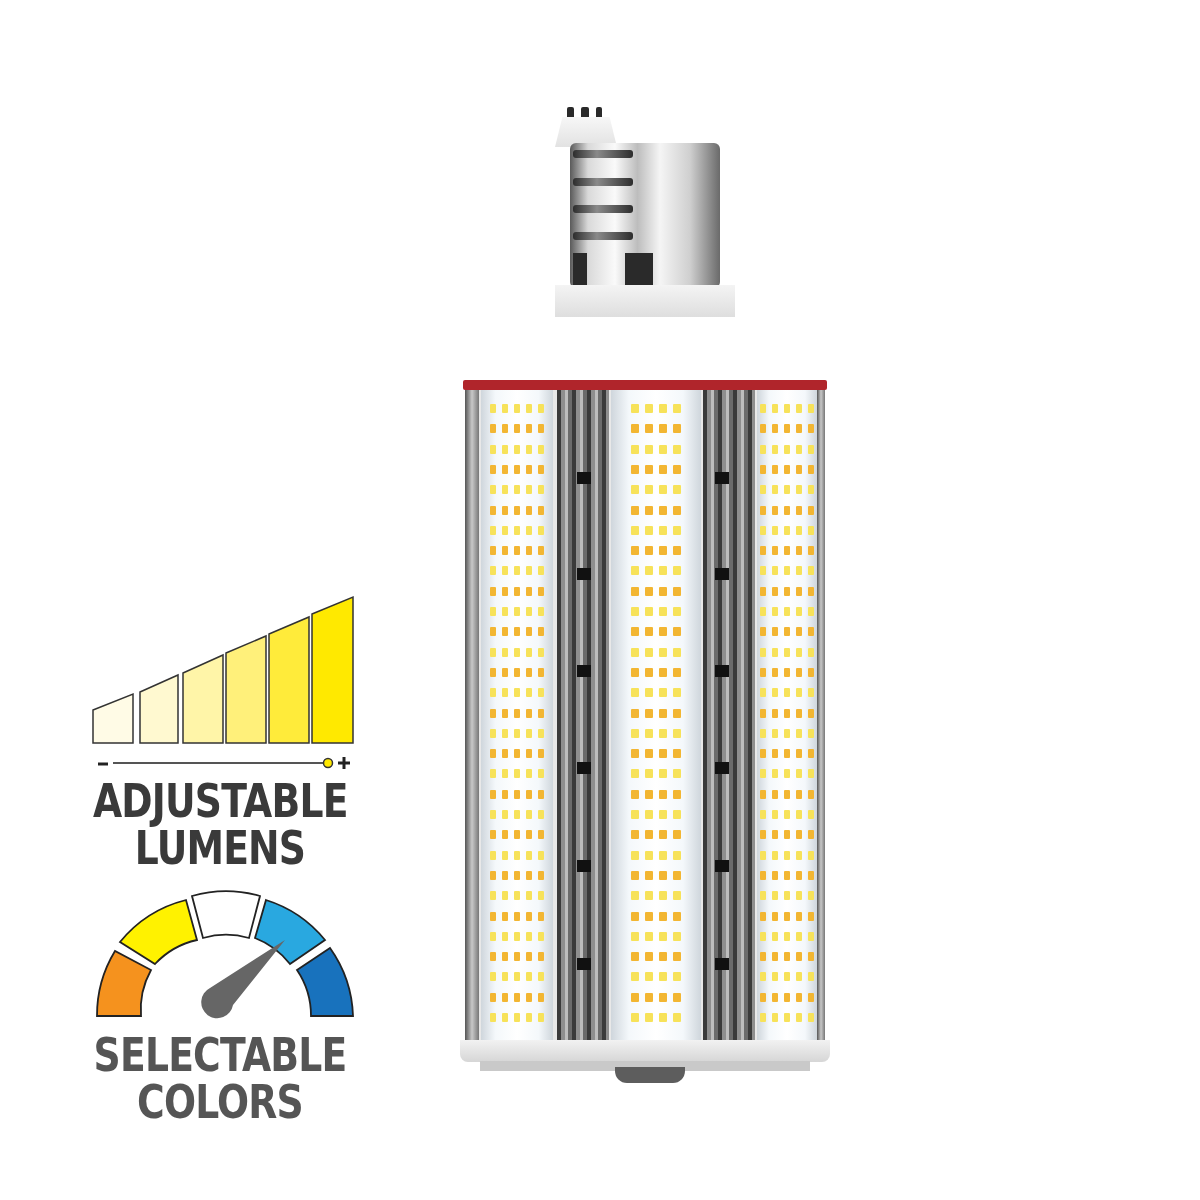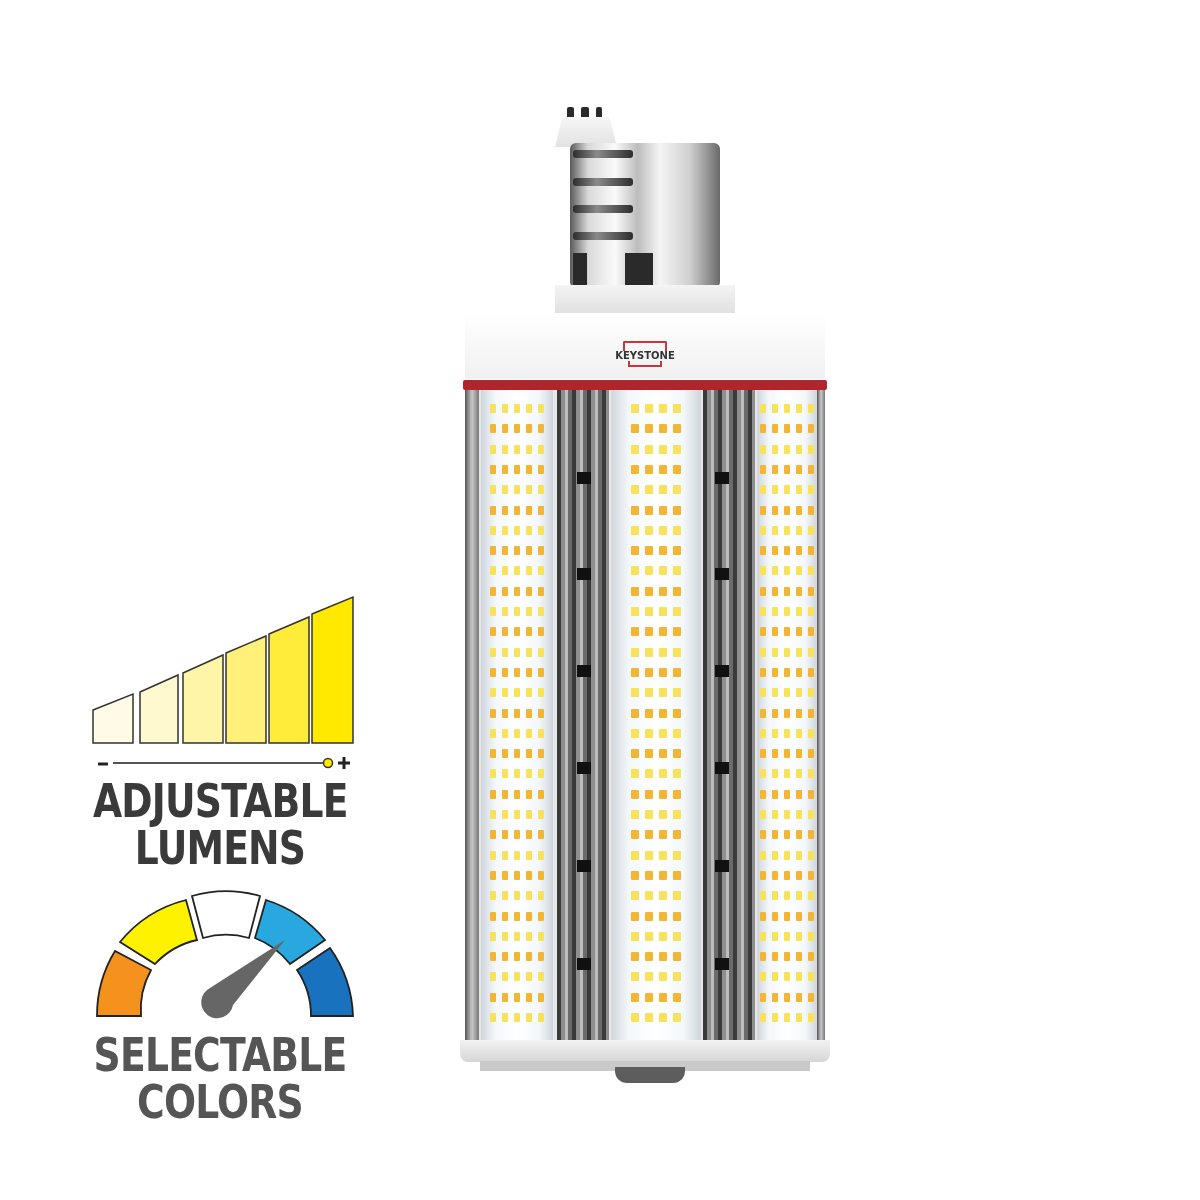--- a/index.html
+++ b/index.html
@@ -36,27 +36,20 @@
   <div class="abs thread" style="left:115px;top:48px;width:150px;height:145px;"></div>
   <div class="abs threadline" style="left:118px;top:55px;width:60px;"></div>
   <div class="abs threadline" style="left:118px;top:83px;width:60px;"></div>
   <div class="abs threadline" style="left:118px;top:110px;width:60px;"></div>
   <div class="abs threadline" style="left:118px;top:137px;width:60px;"></div>
   <div class="abs" style="left:118px;top:158px;width:14px;height:35px;background:#2a2a2a;"></div>
   <div class="abs" style="left:170px;top:158px;width:28px;height:35px;background:#2a2a2a;"></div>
 
   <div class="abs neck" style="left:100px;top:190px;width:180px;height:32px;"></div>
 
-  <div class="abs head" style="left:10px;top:218px;width:360px;height:66px;">
-    <div class="abs" style="left:140px;top:28px;width:80px;height:30px;text-align:center;">
-      <div style="margin:0 auto;width:40px;height:8px;border:2px solid #c9373a;border-bottom:none;border-radius:2px 2px 0 0;"></div>
-      <div style="font-size:10px;font-weight:bold;color:#333;letter-spacing:0px;line-height:10px;">KEYSTONE</div>
-      <div style="margin:0 auto;width:30px;height:4px;border:2px solid #c9373a;border-top:none;"></div>
-    </div>
-  </div>
   <div class="abs redband" style="left:8px;top:285px;width:364px;height:10px;"></div>
 
   <div class="abs" style="left:10px;top:295px;width:360px;height:650px;background:#e8e8e8;">
     <div class="abs edge" style="left:0;top:0;width:14px;height:650px;"></div>
     <div class="abs panel" style="left:16px;top:0;width:72px;height:650px;"></div>
     <div class="abs fin" style="left:92px;top:0;width:52px;height:650px;"></div>
     <div class="abs panel" style="left:146px;top:0;width:90px;height:650px;"></div>
     <div class="abs fin" style="left:238px;top:0;width:52px;height:650px;"></div>
     <div class="abs panel" style="left:292px;top:0;width:60px;height:650px;"></div>
     <div class="abs edge" style="left:352px;top:0;width:8px;height:650px;"></div>

